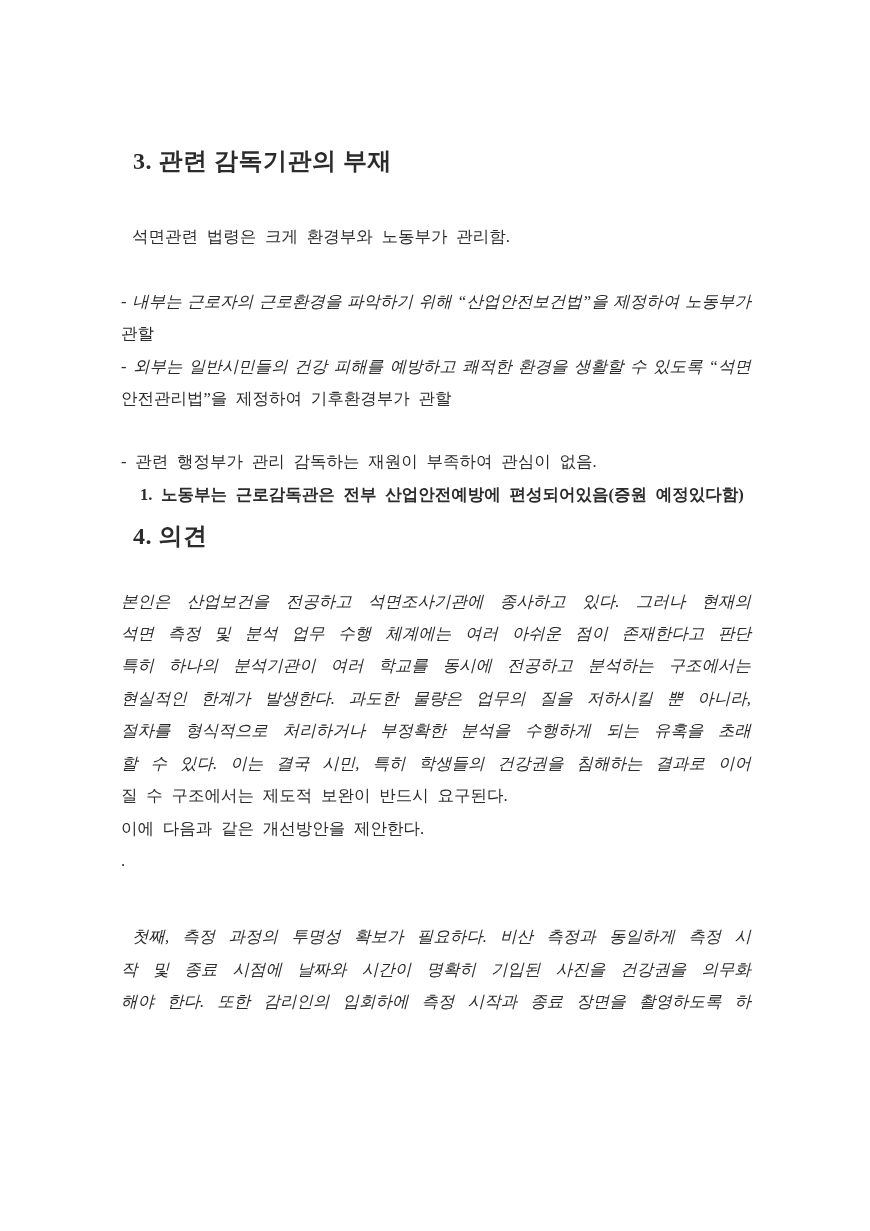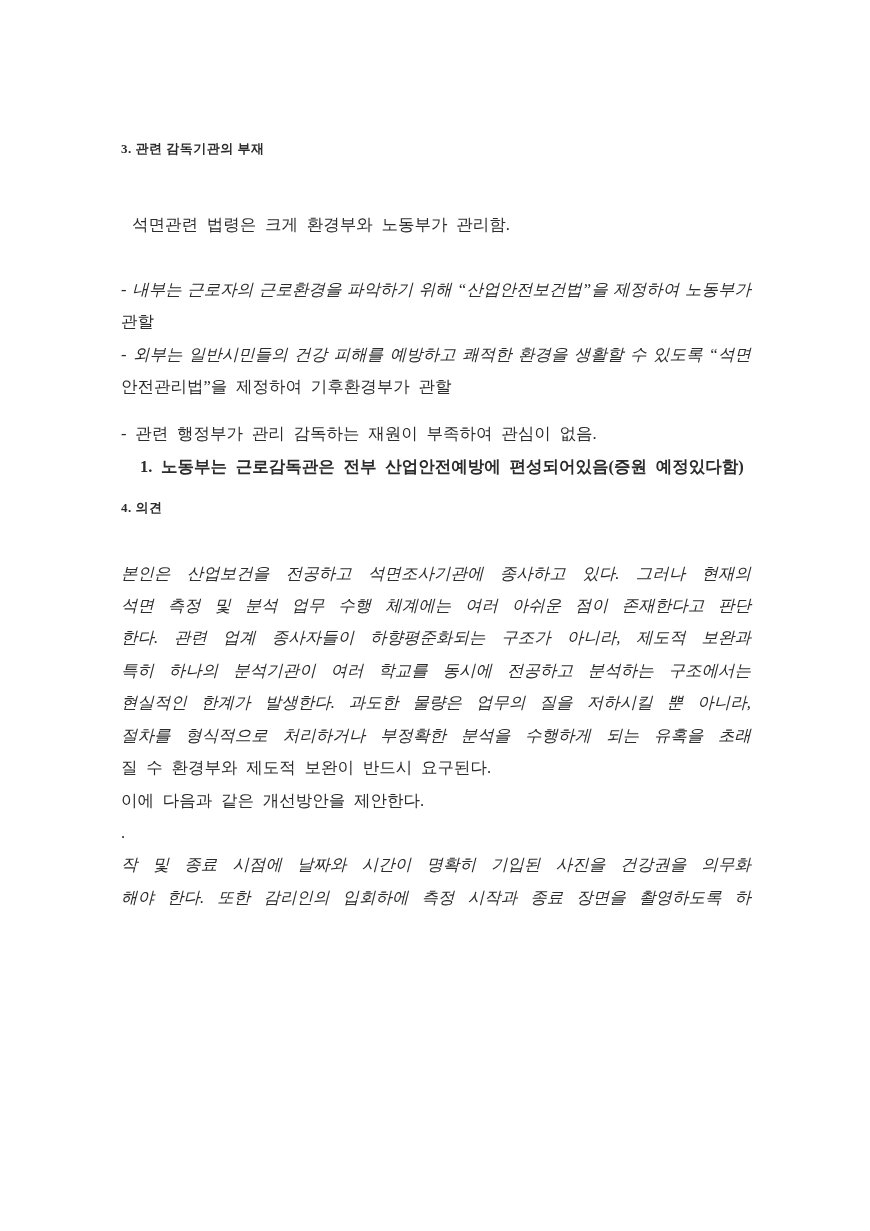--- a/index.html
+++ b/index.html
@@ -16,22 +16,22 @@
     font-family: "Liberation Serif", "DejaVu Serif", serif;
     color: #2b2b2b;
   }
   .content {
     position: absolute;
     left: 121px;
     top: 133px;
     width: 630px;
   }
   .heading {
-    margin: 0;
-    font-size: 13px;
+    margin: 12px;
+    font-size: 24px;
     font-weight: bold;
     line-height: 32.4px;
     letter-spacing: 0.5px;
     white-space: nowrap;
   }
   .ln {
     margin: 0;
     font-size: 16.5px;
     line-height: 32.4px;
     white-space: nowrap;
@@ -41,21 +41,21 @@
   .j {
     text-align: justify;
     text-align-last: justify;
     word-spacing: normal;
     font-style: italic;
   }
   .ind-a { padding-left: 11px; margin-top: 44px; }  
   .ind-b { padding-left: 19px; font-weight: bold; }  
   .sp-blank { height: 32px; }     
   .mt-b2 { margin-top: 0; }
-  .mt-b3 { margin-top: 15px; }
+  .mt-b3 { margin-top: 31px; }
   .mt-h4 { margin-top: 9px; }
   .mt-op { margin-top: 33px; }
 </style>
 </head>
 <body>
 
 <div class="page">
   <div class="content">
 
     <h2 class="heading">3. 관련 감독기관의 부재</h2>
@@ -70,25 +70,26 @@
     <p class="ln">안전관리법”을 제정하여 기후환경부가 관할</p>
 
     <p class="ln mt-b3">- 관련 행정부가 관리 감독하는 재원이 부족하여 관심이 없음.</p>
     <p class="ln ind-b">1. 노동부는 근로감독관은 전부 산업안전예방에 편성되어있음(증원 예정있다함)</p>
 
     <h2 class="heading mt-h4">4. 의견</h2>
 
     <div class="mt-op">
       <p class="ln j">본인은 산업보건을 전공하고 석면조사기관에 종사하고 있다. 그러나 현재의</p>
       <p class="ln j">석면 측정 및 분석 업무 수행 체계에는 여러 아쉬운 점이 존재한다고 판단</p>
-      <p class="ln j">한다. 관련 업계 종사자들이 하향평준화되는 구조가 아니라, 제도적 보완과</p>
       <p class="ln j">특히 하나의 분석기관이 여러 학교를 동시에 전공하고 분석하는 구조에서는</p>
       <p class="ln j">현실적인 한계가 발생한다. 과도한 물량은 업무의 질을 저하시킬 뿐 아니라,</p>
       <p class="ln j">절차를 형식적으로 처리하거나 부정확한 분석을 수행하게 되는 유혹을 초래</p>
-      <p class="ln">질 수 환경부와 제도적 보완이 반드시 요구된다.</p>
+      <p class="ln j">할 수 있다. 이는 결국 시민, 특히 학생들의 건강권을 침해하는 결과로 이어</p>
+      <p class="ln">질 수 구조에서는 제도적 보완이 반드시 요구된다.</p>
       <p class="ln">이에 다음과 같은 개선방안을 제안한다.</p>
       <p class="ln">.</p>
+      <p class="ln j ind-a">첫째, 측정 과정의 투명성 확보가 필요하다. 비산 측정과 동일하게 측정 시</p>
       <p class="ln j">작 및 종료 시점에 날짜와 시간이 명확히 기입된 사진을 건강권을 의무화</p>
       <p class="ln j">해야 한다. 또한 감리인의 입회하에 측정 시작과 종료 장면을 촬영하도록 하</p>
     </div>
 
   </div>
 </div>
 
 </body></html>

